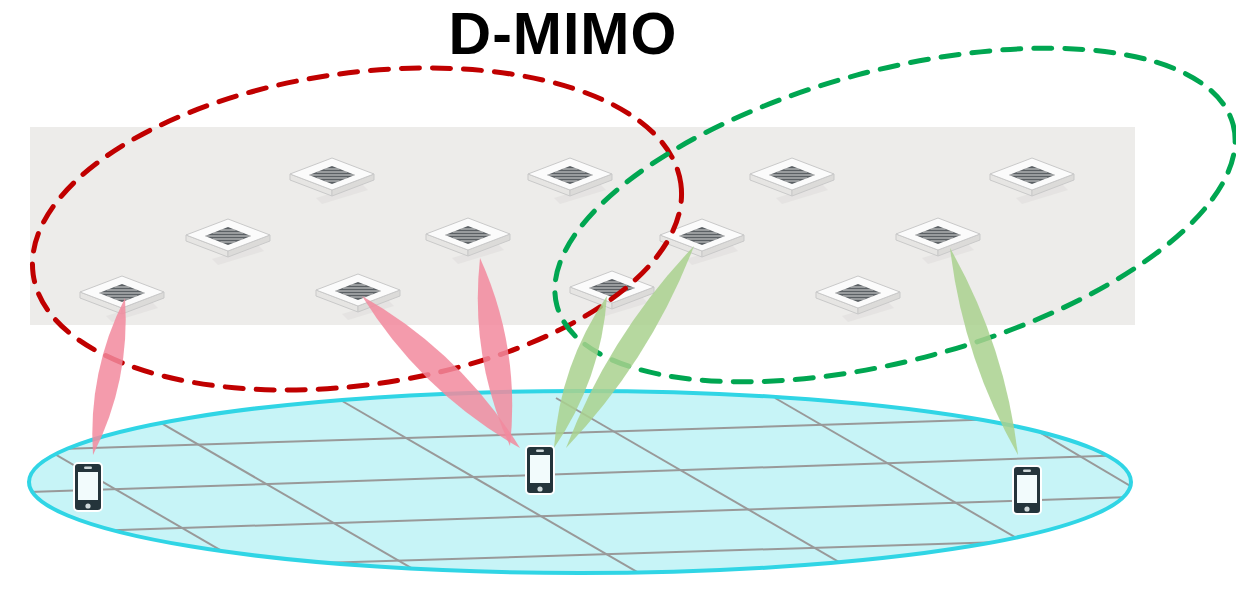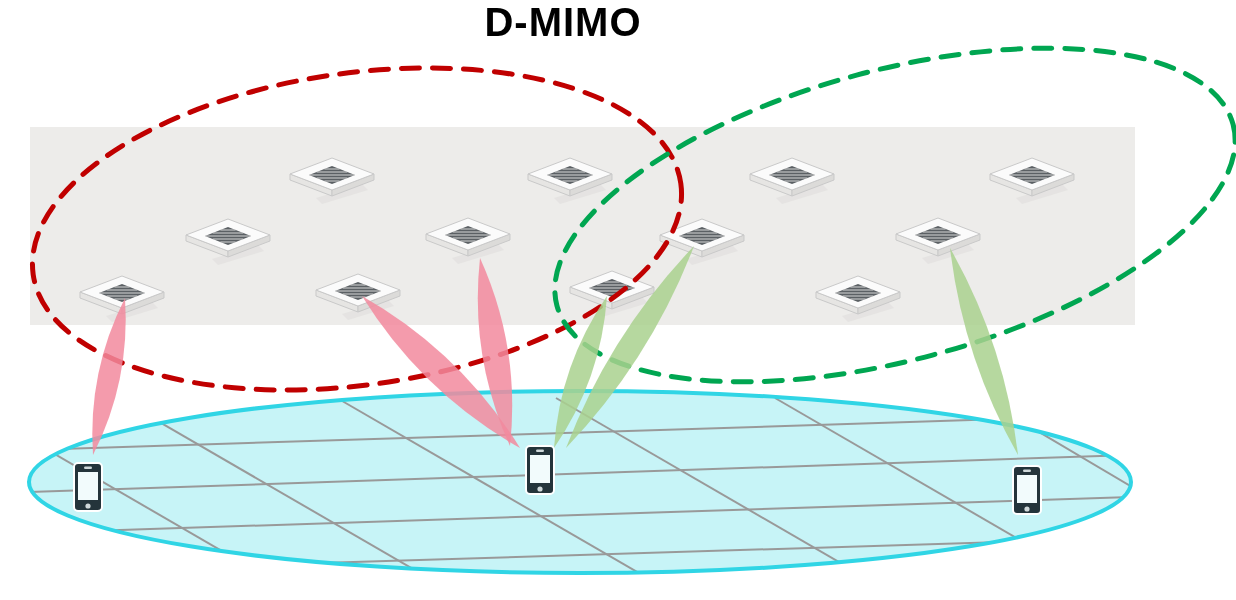--- a/index.html
+++ b/index.html
@@ -1,19 +1,19 @@
 <!DOCTYPE html>
 <html><head>
 <meta charset="utf-8">
 <style>
   html,body{margin:0;padding:0;background:#ffffff;}
   .canvas{position:relative;width:1236px;height:600px;background:#ffffff;overflow:hidden;
           font-family:"Liberation Sans",sans-serif;}
   .title{position:absolute;top:0px;left:563px;transform:translateX(-50%);
-         font-size:40px;font-weight:800;color:#000;letter-spacing:1px;white-space:nowrap;}
+         font-size:59px;font-weight:800;color:#000;letter-spacing:1px;white-space:nowrap;}
   svg{position:absolute;left:0;top:0;}
 </style>
 </head>
 <body>
 
 <div class="canvas">
   <svg id="scene" width="1236" height="600" viewBox="0 0 1236 600">
       <rect x="30" y="127" width="1105" height="198" fill="#edecea"></rect>
       <g transform="translate(332 172)">
         <polygon points="-16,26 30,12 36,18 -10,32" fill="#dfddda" opacity="0.55"></polygon>

